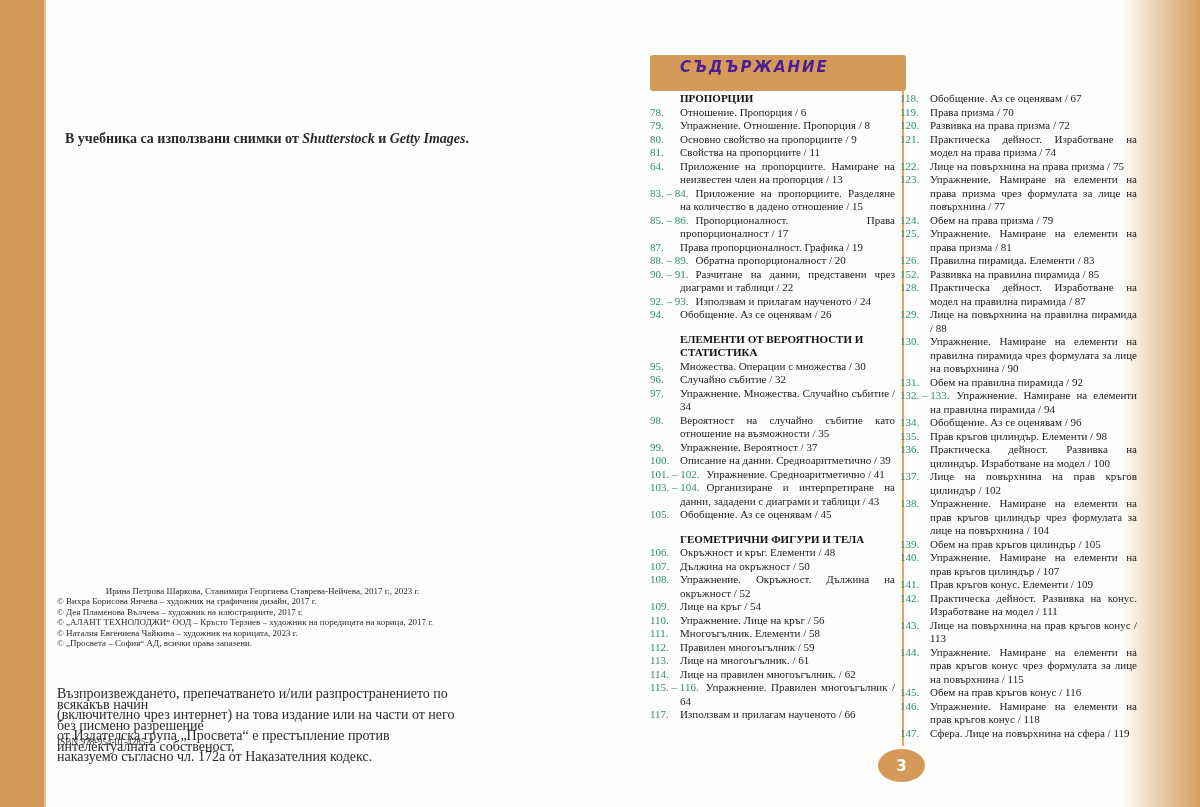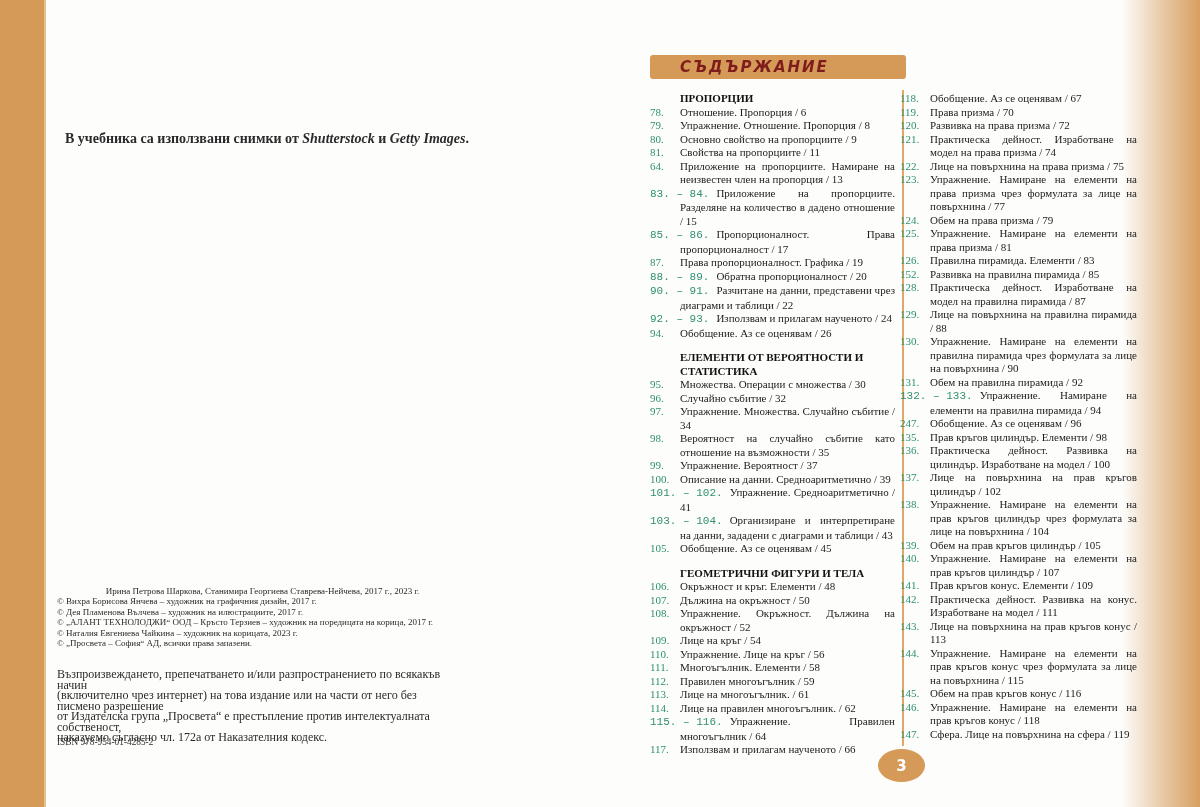--- a/index.html
+++ b/index.html
@@ -9,36 +9,36 @@
     font-family:"Liberation Serif", serif;
     color:#1c1c1c;
   }
   .spine{position:absolute;left:0;top:0;width:44px;height:807px;background:var(--orange,#d59a57);border-right:2px solid #e8c089;}
   .right-grad{position:absolute;right:0;top:0;width:78px;height:807px;
     background:linear-gradient(to right, rgba(213,154,87,0) 0%, rgba(213,154,87,0.55) 55%, rgba(213,154,87,0.95) 100%);}
   
   .photo-credit{position:absolute;left:65px;top:131px;font-size:14px;color:#2a2a2a;font-weight:bold;}
   .copyright-block{position:absolute;left:57px;top:586px;font-size:9px;line-height:10.4px;color:#2a2a2a;width:400px;}
   .cline.indent{padding-left:11px;text-align:center;}
-  .legal-block{position:absolute;left:57px;top:669px;font-size:12px;line-height:10.5px;color:#2a2a2a;width:400px;}
+  .legal-block{position:absolute;left:57px;top:689px;font-size:14px;line-height:10.5px;color:#2a2a2a;width:400px;}
   .isbn{position:absolute;left:57px;top:737px;font-size:9.3px;color:#2a2a2a;}
   
-  .toc-header{position:absolute;left:650px;top:55px;width:256px;height:24px;
-    background:var(--orange,#d59a57);border-radius:3px;color:#7f1d1d;
+  .toc-header{position:absolute;left:650px;top:55px;width:256px;height:36px;
+    background:var(--orange,#d59a57);border-radius:3px;color:#4c1d95;
     font-family:"DejaVu Sans", sans-serif;font-weight:bold;font-style:italic;
     font-size:15px;letter-spacing:2px;line-height:24px;padding-left:30px;box-sizing:border-box;}
   .toc-col{position:absolute;top:92px;font-size:11px;line-height:13.5px;}
   .toc-col.left{left:650px;width:245px;}
   .toc-col.right{left:900px;width:237px;}
   .toc-divider{position:absolute;left:902px;top:90px;width:2px;height:656px;background:var(--divider,#e2a766);}
   .toc-section{margin-bottom:11px;}
   .sec-title{font-weight:bold;padding-left:30px;font-size:11px;color:#111;font-family:Liberation Serif, serif;}
   .toc-item{padding-left:30px;text-indent:-30px;text-align:justify;color:#1c1c1c;}
   .toc-item .num{color:var(--numgreen,#2f9070);display:inline-block;width:30px;text-indent:0;}
-  .toc-item .num.range{width:auto;padding-right:7px;font-family:Liberation Mono, monospace;}
+  .toc-item .num.range{width:auto;padding-right:7px;}
   .page-badge{position:absolute;left:878px;top:749px;width:47px;height:33px;border-radius:50%;
     background:var(--orange,#d59a57);color:#fff;font-family:"DejaVu Sans", sans-serif;
     font-weight:bold;font-size:15px;display:flex;align-items:center;justify-content:center;}
 </style>
 </head>
 <body style="--orange: #d59a57; --divider: #e2a766; --numgreen: #2f9070;">
 
 <div class="spine"></div>
 <div class="right-grad"></div>
 
@@ -116,21 +116,21 @@
       <div class="toc-item"><span class="num">123.</span><span>Упражнение. Намиране на елементи на права призма чрез формулата за лице на повърхнина / 77</span></div>
       <div class="toc-item"><span class="num">124.</span><span>Обем на права призма / 79</span></div>
       <div class="toc-item"><span class="num">125.</span><span>Упражнение. Намиране на елементи на права призма / 81</span></div>
       <div class="toc-item"><span class="num">126.</span><span>Правилна пирамида. Елементи / 83</span></div>
       <div class="toc-item"><span class="num">152.</span><span>Развивка на правилна пирамида / 85</span></div>
       <div class="toc-item"><span class="num">128.</span><span>Практическа дейност. Изработване на модел на правилна пирамида / 87</span></div>
       <div class="toc-item"><span class="num">129.</span><span>Лице на повърхнина на правилна пирамида / 88</span></div>
       <div class="toc-item"><span class="num">130.</span><span>Упражнение. Намиране на елементи на правилна пирамида чрез формулата за лице на повърхнина / 90</span></div>
       <div class="toc-item"><span class="num">131.</span><span>Обем на правилна пирамида / 92</span></div>
       <div class="toc-item"><span class="num range">132. – 133.</span><span>Упражнение. Намиране на елементи на правилна пирамида / 94</span></div>
-      <div class="toc-item"><span class="num">247.</span><span>Обобщение. Аз се оценявам / 96</span></div>
+      <div class="toc-item"><span class="num">134.</span><span>Обобщение. Аз се оценявам / 96</span></div>
       <div class="toc-item"><span class="num">135.</span><span>Прав кръгов цилиндър. Елементи / 98</span></div>
       <div class="toc-item"><span class="num">136.</span><span>Практическа дейност. Развивка на цилиндър. Изработване на модел / 100</span></div>
       <div class="toc-item"><span class="num">137.</span><span>Лице на повърхнина на прав кръгов цилиндър / 102</span></div>
       <div class="toc-item"><span class="num">138.</span><span>Упражнение. Намиране на елементи на прав кръгов цилиндър чрез формулата за лице на повърхнина / 104</span></div>
       <div class="toc-item"><span class="num">139.</span><span>Обем на прав кръгов цилиндър / 105</span></div>
       <div class="toc-item"><span class="num">140.</span><span>Упражнение. Намиране на елементи на прав кръгов цилиндър / 107</span></div>
       <div class="toc-item"><span class="num">141.</span><span>Прав кръгов конус. Елементи / 109</span></div>
       <div class="toc-item"><span class="num">142.</span><span>Практическа дейност. Развивка на конус. Изработване на модел / 111</span></div>
       <div class="toc-item"><span class="num">143.</span><span>Лице на повърхнина на прав кръгов конус / 113</span></div>
       <div class="toc-item"><span class="num">144.</span><span>Упражнение. Намиране на елементи на прав кръгов конус чрез формулата за лице на повърхнина / 115</span></div>

